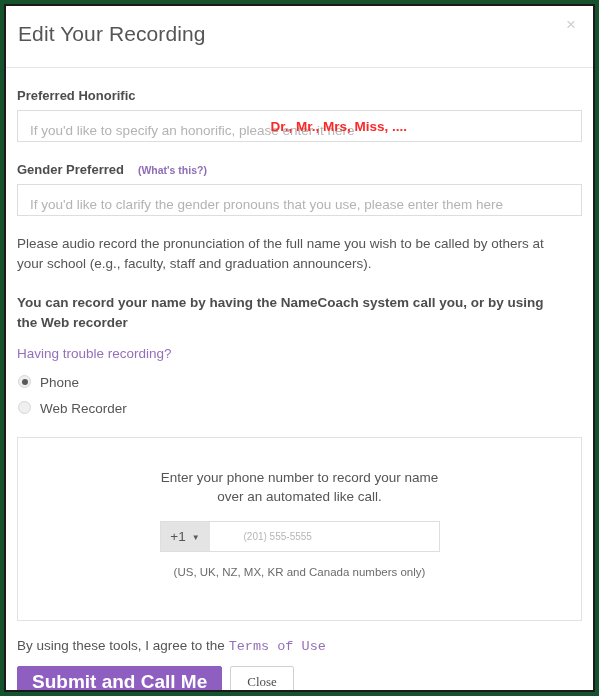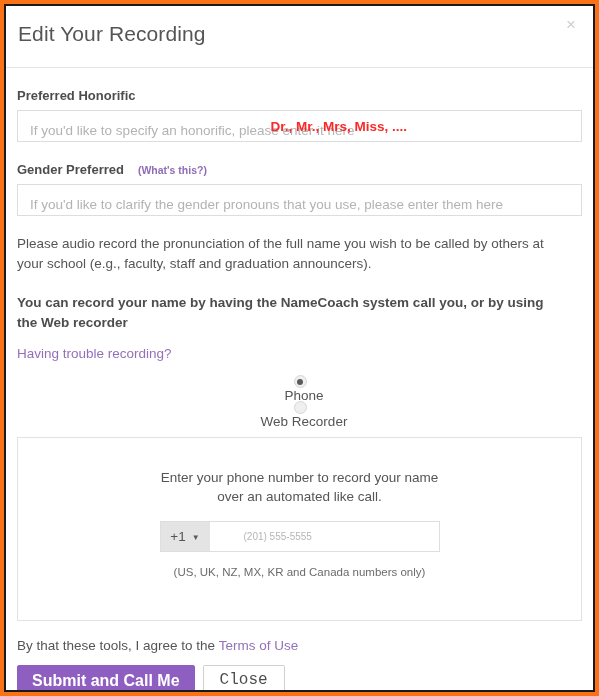--- a/index.html
+++ b/index.html
@@ -10,21 +10,21 @@
   body {
     font-family: "Liberation Sans", sans-serif;
     -webkit-font-smoothing: antialiased;
   }
 
   .screen {
     position: relative;
     width: 599px;
     height: 696px;
     box-sizing: border-box;
-    background: #f97316;
+    background: #14532d;
     overflow: hidden;
   }
 
   
   .modal {
     position: absolute;
     left: 4px;
     top: 4px;
     width: 591px;
     height: 688px;
@@ -150,25 +150,23 @@
     cursor: pointer;
     text-decoration: none;
   }
 
   
   .radio-group {
     margin-top: 13px;
   }
   .radio-row {
     display: flex;
-    align-items: center;
     height: 22px;
     margin-bottom: 4px;
     cursor: pointer;
-    flex-direction: column;
   }
   .radio-dot {
     position: relative;
     width: 13px;
     height: 13px;
     border-radius: 50%;
     background: #efefef;
     border: 1px solid #d6d6d6;
     box-sizing: border-box;
     flex: 0 0 auto;
@@ -266,54 +264,55 @@
   
   .terms-line {
     font-size: 13.5px;
     color: #555555;
     margin-top: 17px;
   }
   .terms-link {
     color: #9370b8;
     cursor: pointer;
     text-decoration: none;
+    font-family: Liberation Mono, monospace;
   }
 
   .button-row {
     display: flex;
     margin-top: 12px;
     align-items: stretch;
   }
   .btn-primary {
     background: #8e5fc0;
     color: #ffffff;
     border: 1px solid #8e5fc0;
-    font-size: 16px;
+    font-size: 19px;
     font-weight: bold;
     padding: 0 14px;
     height: 31px;
     line-height: 29px;
     border-radius: 2px;
     cursor: pointer;
     font-family: "Liberation Sans", sans-serif;
     white-space: nowrap;
   }
   .btn-secondary {
     background: #ffffff;
     color: #4d4d4d;
     border: 1px solid #d0d0d0;
-    font-size: 16px;
+    font-size: 13px;
     font-weight: 400;
     padding: 0 16px;
     height: 31px;
     line-height: 29px;
     border-radius: 2px;
     margin-left: 8px;
     cursor: pointer;
-    font-family: Liberation Mono, monospace;
+    font-family: Liberation Serif, serif;
     white-space: nowrap;
   }
 </style>
 </head>
 <body>
 
 <div class="screen">
   <div class="modal">
 
     <div class="modal-header">
@@ -377,21 +376,21 @@
             </div>
             <input type="text" class="phone-number-input" placeholder="(201) 555-5555" style="">
           </div>
         </div>
 
         <div class="phone-note">(US, UK, NZ, MX, KR and Canada numbers only)</div>
       </div>
 
       
       <div class="terms-line">
-        <span>By that these tools, I agree to the </span><a class="terms-link">Terms of Use</a>
+        <span>By using these tools, I agree to the </span><a class="terms-link">Terms of Use</a>
       </div>
 
       <div class="button-row">
         <button class="btn-primary">Submit and Call Me</button>
         <button class="btn-secondary">Close</button>
       </div>
 
     </div>
   </div>
 </div>

